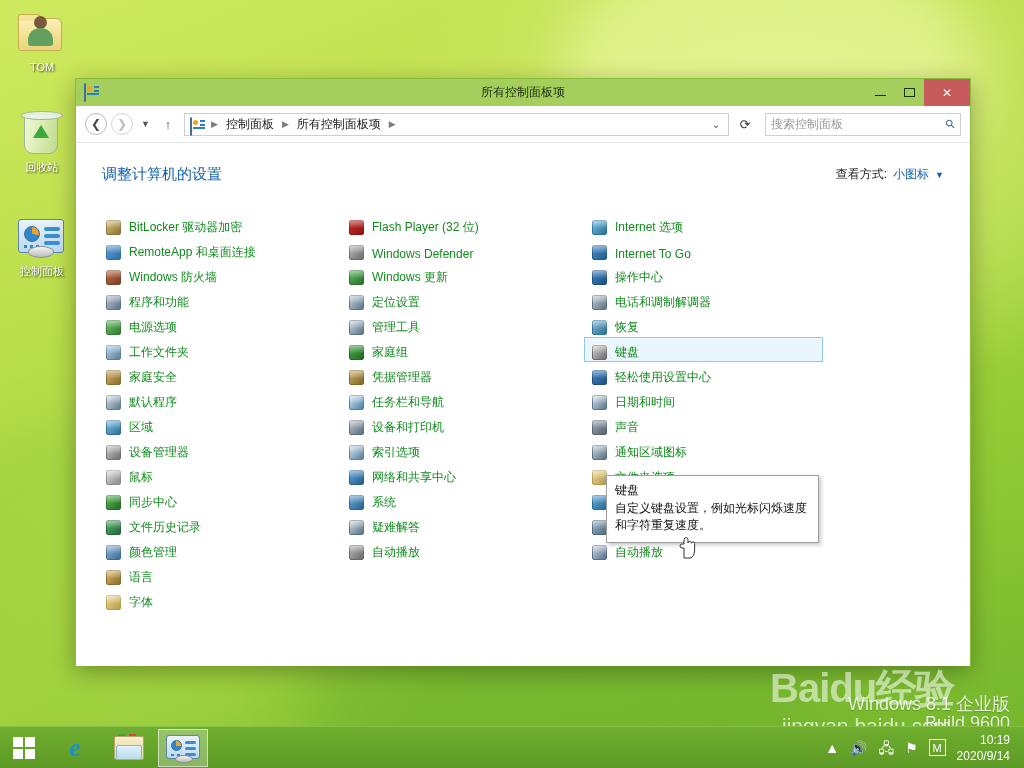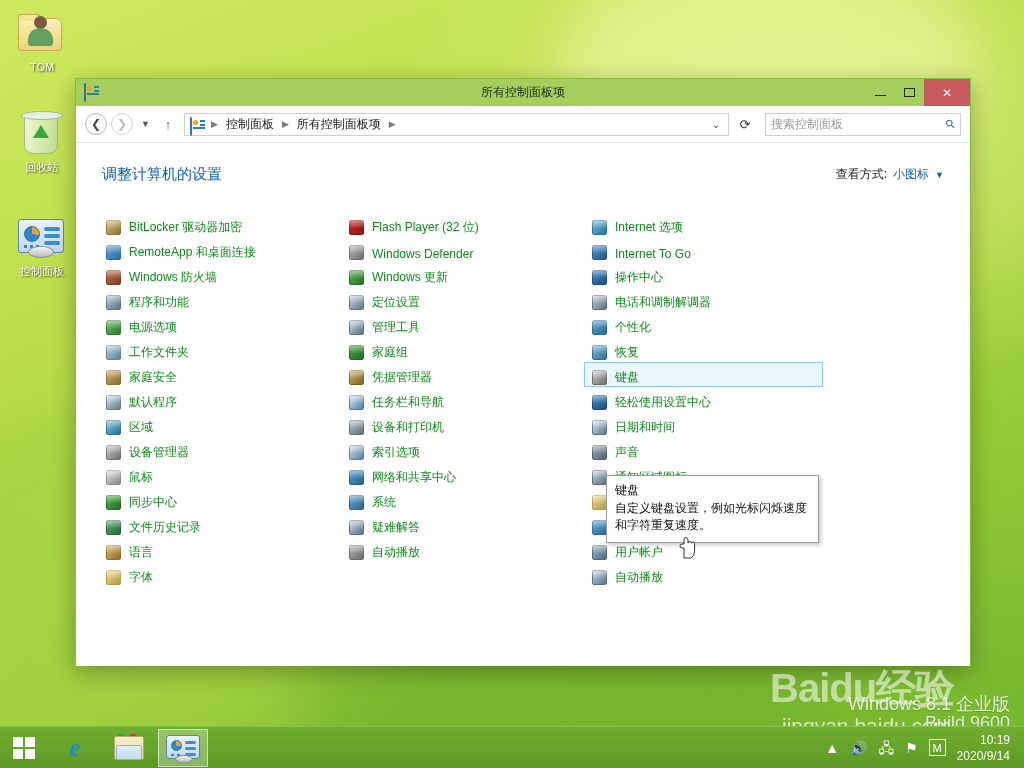--- a/index.html
+++ b/index.html
@@ -357,20 +357,27 @@
             </div>
             <div class="item">
               <span class="ico">
                 <span class="sq" style="background: linear-gradient(135deg, rgb(87, 176, 107), rgb(35, 102, 58)); border-color: rgb(35, 102, 58);"></span>
                 <span class="sh" style="background: linear-gradient(rgba(255, 255, 255, 0.55), rgba(255, 255, 255, 0) 55%); border-radius: 2px;"></span>
               </span>
               <span class="label">文件历史记录</span>
             </div>
             <div class="item">
               <span class="ico">
+                <span class="sq" style="background: linear-gradient(135deg, rgb(143, 182, 216), rgb(58, 108, 150)); border-color: rgb(58, 108, 150);"></span>
+                <span class="sh" style="background: linear-gradient(rgba(255, 255, 255, 0.55), rgba(255, 255, 255, 0) 55%); border-radius: 2px;"></span>
+              </span>
+              <span class="label">颜色管理</span>
+            </div>
+            <div class="item">
+              <span class="ico">
                 <span class="sq" style="background: linear-gradient(135deg, rgb(224, 184, 106), rgb(138, 108, 42)); border-color: rgb(138, 108, 42);"></span>
                 <span class="sh" style="background: linear-gradient(rgba(255, 255, 255, 0.55), rgba(255, 255, 255, 0) 55%); border-radius: 2px;"></span>
               </span>
               <span class="label">语言</span>
             </div>
             <div class="item">
               <span class="ico">
                 <span class="sq" style="background: linear-gradient(135deg, rgb(240, 220, 154), rgb(180, 154, 70)); border-color: rgb(180, 154, 70);"></span>
                 <span class="sh" style="background: linear-gradient(rgba(255, 255, 255, 0.55), rgba(255, 255, 255, 0) 55%); border-radius: 2px;"></span>
               </span>
@@ -498,27 +505,20 @@
                 <span class="sh" style="background: linear-gradient(rgba(255, 255, 255, 0.55), rgba(255, 255, 255, 0) 55%); border-radius: 2px;"></span>
               </span>
               <span class="label">操作中心</span>
             </div>
             <div class="item">
               <span class="ico">
                 <span class="sq" style="background: linear-gradient(135deg, rgb(195, 206, 216), rgb(94, 112, 128)); border-color: rgb(94, 112, 128);"></span>
                 <span class="sh" style="background: linear-gradient(rgba(255, 255, 255, 0.55), rgba(255, 255, 255, 0) 55%); border-radius: 2px;"></span>
               </span>
               <span class="label">电话和调制解调器</span>
-            </div>
-            <div class="item">
-              <span class="ico">
-                <span class="sq" style="background: linear-gradient(135deg, rgb(87, 167, 216), rgb(37, 106, 150)); border-color: rgb(37, 106, 150);"></span>
-                <span class="sh" style="background: linear-gradient(rgba(255, 255, 255, 0.55), rgba(255, 255, 255, 0) 55%); border-radius: 2px;"></span>
-              </span>
-              <span class="label">个性化</span>
             </div>
             <div class="item">
               <span class="ico">
                 <span class="sq" style="background: linear-gradient(135deg, rgb(127, 184, 216), rgb(46, 110, 146)); border-color: rgb(46, 110, 146);"></span>
                 <span class="sh" style="background: linear-gradient(rgba(255, 255, 255, 0.55), rgba(255, 255, 255, 0) 55%); border-radius: 2px;"></span>
               </span>
               <span class="label">恢复</span>
             </div>
             <div class="item sel">
               <span class="ico">

